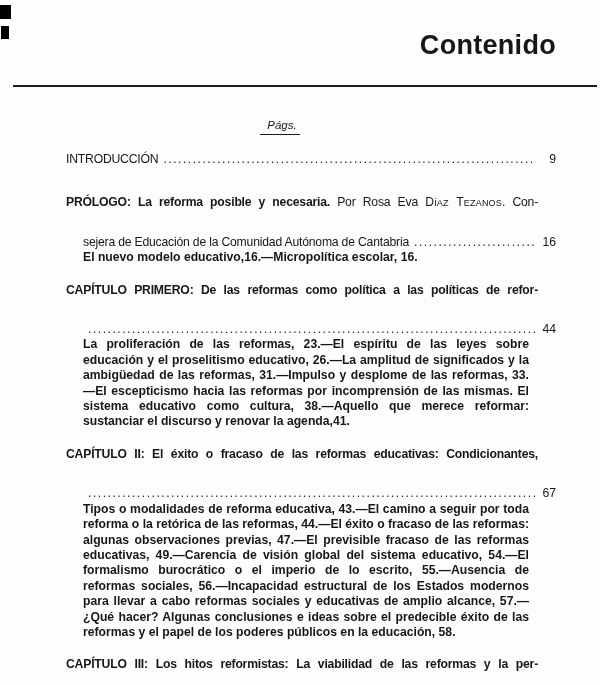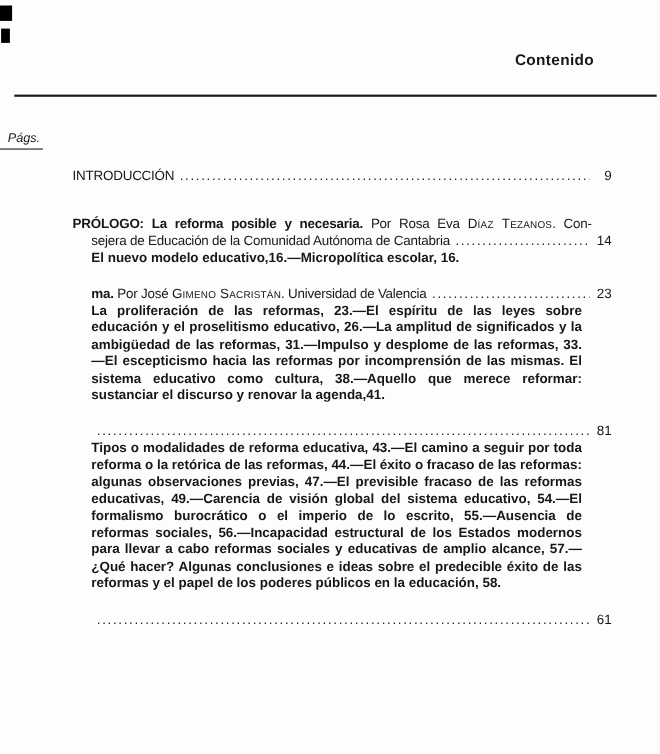--- a/index.html
+++ b/index.html
@@ -9,33 +9,33 @@
     color: #171717;
     font-family: "Liberation Sans", "DejaVu Sans", sans-serif;
     position: relative;
     overflow: hidden;
   }
   .artifact { position: absolute; background: #000; }
   .a1 { left: 0; top: 5px;  width: 11px; height: 14px; }
   .a2 { left: 1px; top: 26px; width: 8px;  height: 13px; }
 
   h1.title {
-    margin: 16px;
+    margin: 0;
     padding: 30px 44px 0 0;
     text-align: right;
-    font-size: 14px;
+    font-size: 27px;
     font-weight: 700;
     letter-spacing: .3px;
   }
   hr.top-rule {
     height: 0; border: 0;
     border-top: 2px solid #1c1c1c;
     margin: 24px 3px 0 13px;
   }
-  .pags-row { text-align: left; padding: 28px 40px 0 0; }
+  .pags-row { text-align: center; padding: 28px 40px 0 0; }
   .pags {
     display: inline-block;
     font-style: italic;
     font-size: 11.5px;
     border-bottom: 1.3px solid #1c1c1c;
     padding: 0 3px 3px 7px;
   }
 
   main.toc {
     padding: 17px 44px 0 66px;
@@ -44,21 +44,21 @@
   }
   .entry { margin-bottom: 17px; }
   .entry.intro { margin-bottom: 28px; }
 
   .hline {
     text-align: justify;
     text-align-last: justify;
     margin-right: 18px;
     letter-spacing: -0.2px;
   }
-  .cont { padding-left: 17px; }
+  .cont { padding-left: 17px; margin-top: 24px; }
 
   .lastline { display: flex; align-items: baseline; }
   .txts { flex: 0 1 auto; white-space: nowrap; letter-spacing: -0.2px; }
   .leader {
     flex: 1 1 0;
     overflow: hidden;
     white-space: nowrap;
     margin: 0 4px 0 5px;
     letter-spacing: 1.5px;
     color: #222;
@@ -97,42 +97,44 @@
         <span class="leader">..........................................................................................................................................</span>
         <span class="pagenum">9</span>
       </div>
   </div>
 
   <div class="entry">
     <div class="hline"><span class="b">PRÓLOGO: La reforma posible y necesaria.</span><span> Por Rosa Eva </span><span class="sc">Díaz Tezanos</span><span>. Con-</span></div>
     <div class="lastline cont">
         <span class="txts"><span>sejera de Educación de la Comunidad Autónoma de Cantabria</span></span>
         <span class="leader">..........................................................................................................................................</span>
-        <span class="pagenum">14</span>
+        <span class="pagenum">16</span>
       </div>
     <div class="desc">El nuevo modelo educativo,16.—Micropolítica escolar, 16.</div>
   </div>
 
   <div class="entry">
+    <div class="hline"><span class="b">CAPÍTULO PRIMERO: De las reformas como política a las políticas de refor-</span></div>
     <div class="lastline cont">
-        <span class="txts"><span class="b">ma.</span><span> Por José </span><span class="sc">Gimeno Sacristán</span><span>. Universidad de Valencia</span></span>
         <span class="leader">..........................................................................................................................................</span>
-        <span class="pagenum">23</span>
+        <span class="pagenum">44</span>
       </div>
     <div class="desc">La proliferación de las reformas, 23.—El espíritu de las leyes sobre educación y el proselitismo educativo, 26.—La amplitud de significados y la ambigüedad de las reformas, 31.—Impulso y desplome de las reformas, 33.—El escepticismo hacia las reformas por incomprensión de las mismas. El sistema educativo como cultura, 38.—Aquello que merece reformar: sustanciar el discurso y renovar la agenda,41.</div>
   </div>
 
   <div class="entry">
+    <div class="hline"><span class="b">CAPÍTULO II: El éxito o fracaso de las reformas educativas: Condicionantes,</span></div>
     <div class="lastline cont">
         <span class="leader">..........................................................................................................................................</span>
-        <span class="pagenum">81</span>
+        <span class="pagenum">67</span>
       </div>
     <div class="desc">Tipos o modalidades de reforma educativa, 43.—El camino a seguir por toda reforma o la retórica de las reformas, 44.—El éxito o fracaso de las reformas: algunas observaciones previas, 47.—El previsible fracaso de las reformas educativas, 49.—Carencia de visión global del sistema educativo, 54.—El formalismo burocrático o el imperio de lo escrito, 55.—Ausencia de reformas sociales, 56.—Incapacidad estructural de los Estados modernos para llevar a cabo reformas sociales y educativas de amplio alcance, 57.—¿Qué hacer? Algunas conclusiones e ideas sobre el predecible éxito de las reformas y el papel de los poderes públicos en la educación, 58.</div>
   </div>
 
   <div class="entry">
+    <div class="hline"><span class="b">CAPÍTULO III: Los hitos reformistas: La viabilidad de las reformas y la per-</span></div>
     <div class="lastline cont">
         <span class="leader">..........................................................................................................................................</span>
         <span class="pagenum">61</span>
       </div>
   </div>
 
 </main>
 
 </body></html>

